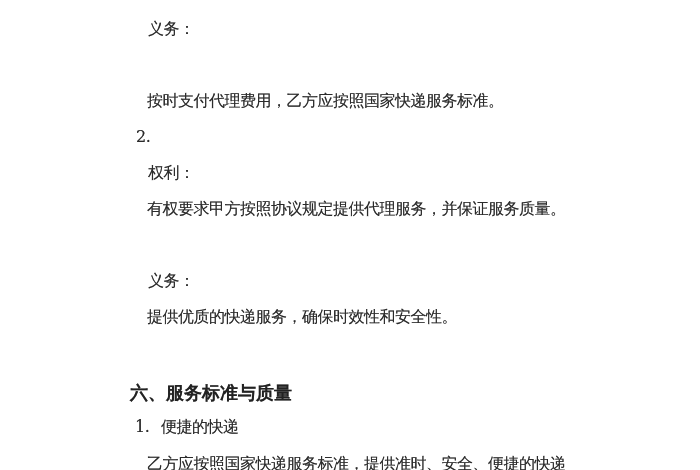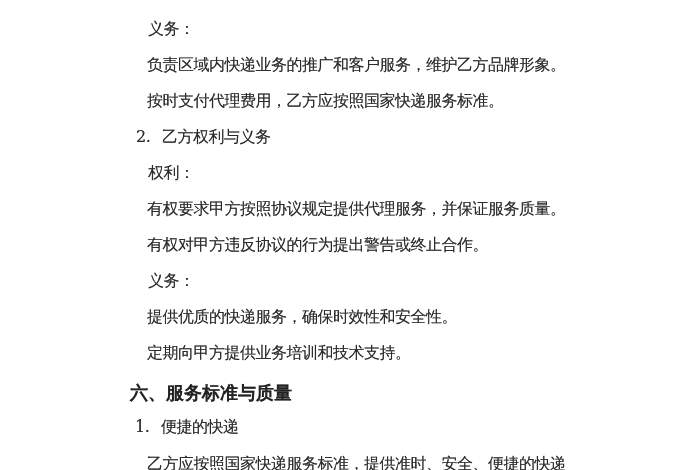--- a/index.html
+++ b/index.html
@@ -40,40 +40,36 @@
     color: #222222;
   }
 </style>
 </head>
 <body>
 
 <div class="page">
 
   <div class="line label-line" style="top:20px; left:148px;">义务：</div>
 
-  <div class="line" style="top:56px; left:147px;">负责区域内快递业务的推广和客户服务，维护乙方品牌形象。</div>
 
   <div class="line" style="top:92px; left:147px;">按时支付代理费用，乙方应按照国家快递服务标准。</div>
 
   <div class="line numbered" style="top:128px; left:136px;">
     <span class="num">2.</span>
-    <span>乙方权利与义务</span>
   </div>
 
   <div class="line label-line" style="top:164px; left:148px;">权利：</div>
 
   <div class="line" style="top:200px; left:147px;">有权要求甲方按照协议规定提供代理服务，并保证服务质量。</div>
 
-  <div class="line" style="top:236px; left:147px;">有权对甲方违反协议的行为提出警告或终止合作。</div>
 
   <div class="line label-line" style="top:272px; left:148px;">义务：</div>
 
   <div class="line" style="top:308px; left:147px;text-align:center;">提供优质的快递服务，确保时效性和安全性。</div>
 
-  <div class="line" style="top:344px; left:147px;">定期向甲方提供业务培训和技术支持。</div>
 
   <div class="line heading" style="top:384px; left:130px;">六、服务标准与质量</div>
 
   <div class="line numbered" style="top:418px; left:135px;">
     <span class="num">1.</span>
     <span>便捷的快递</span>
   </div>
 
   <div class="line" style="top:455px; left:147px;">乙方应按照国家快递服务标准，提供准时、安全、便捷的快递</div>
 

